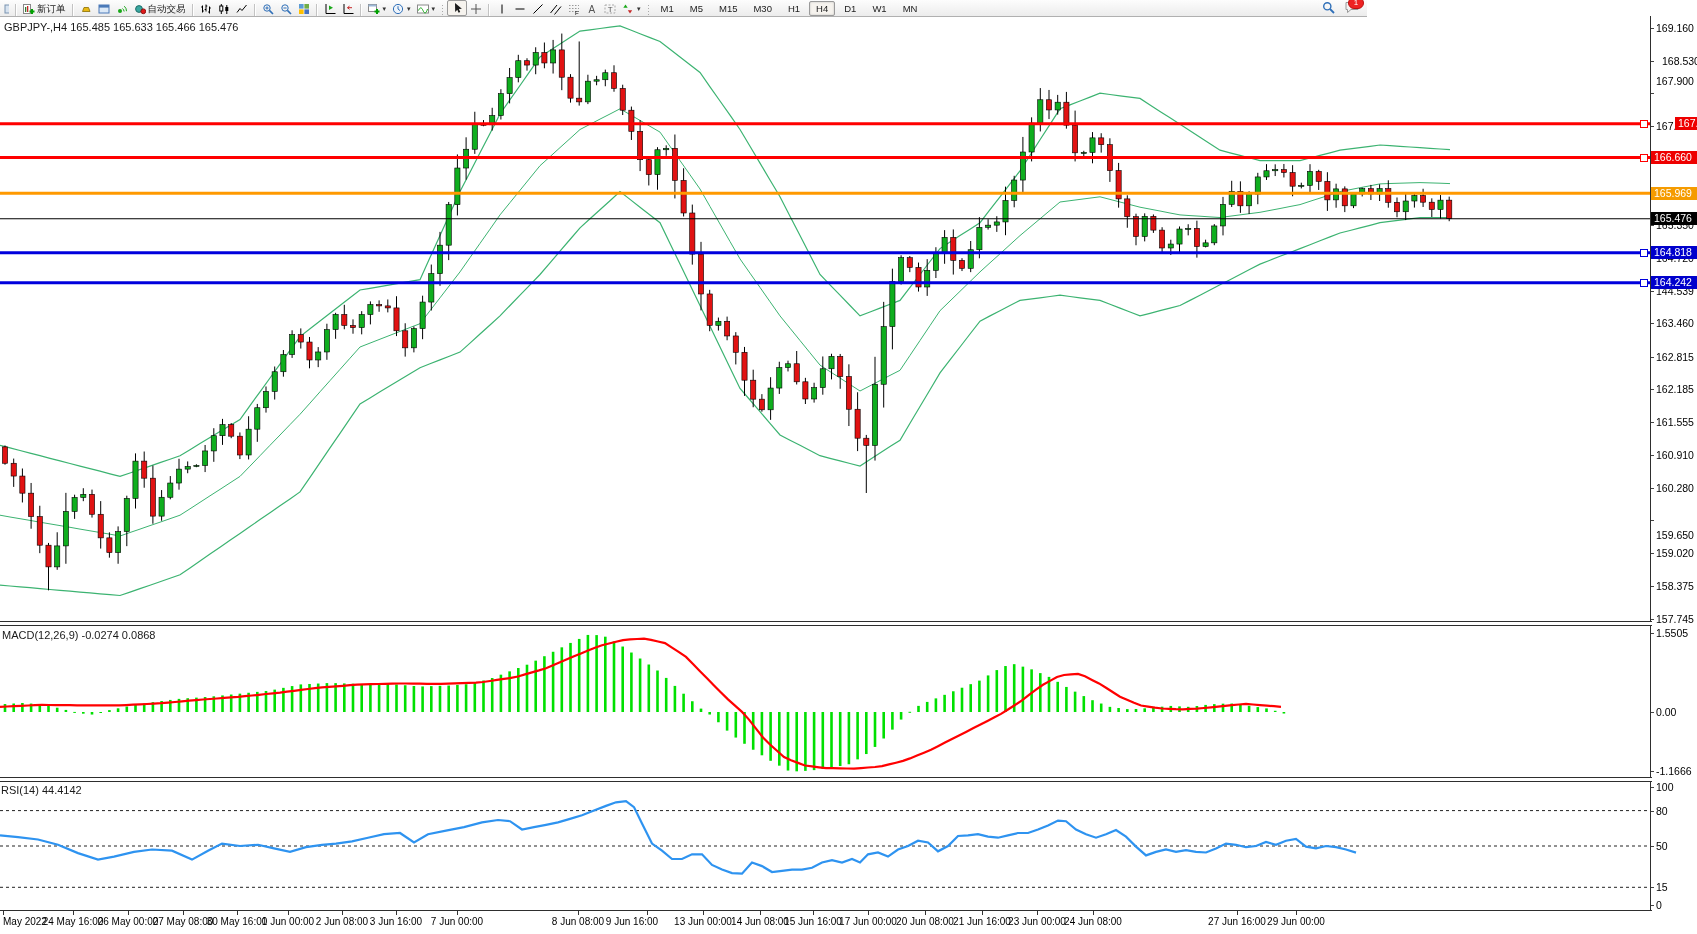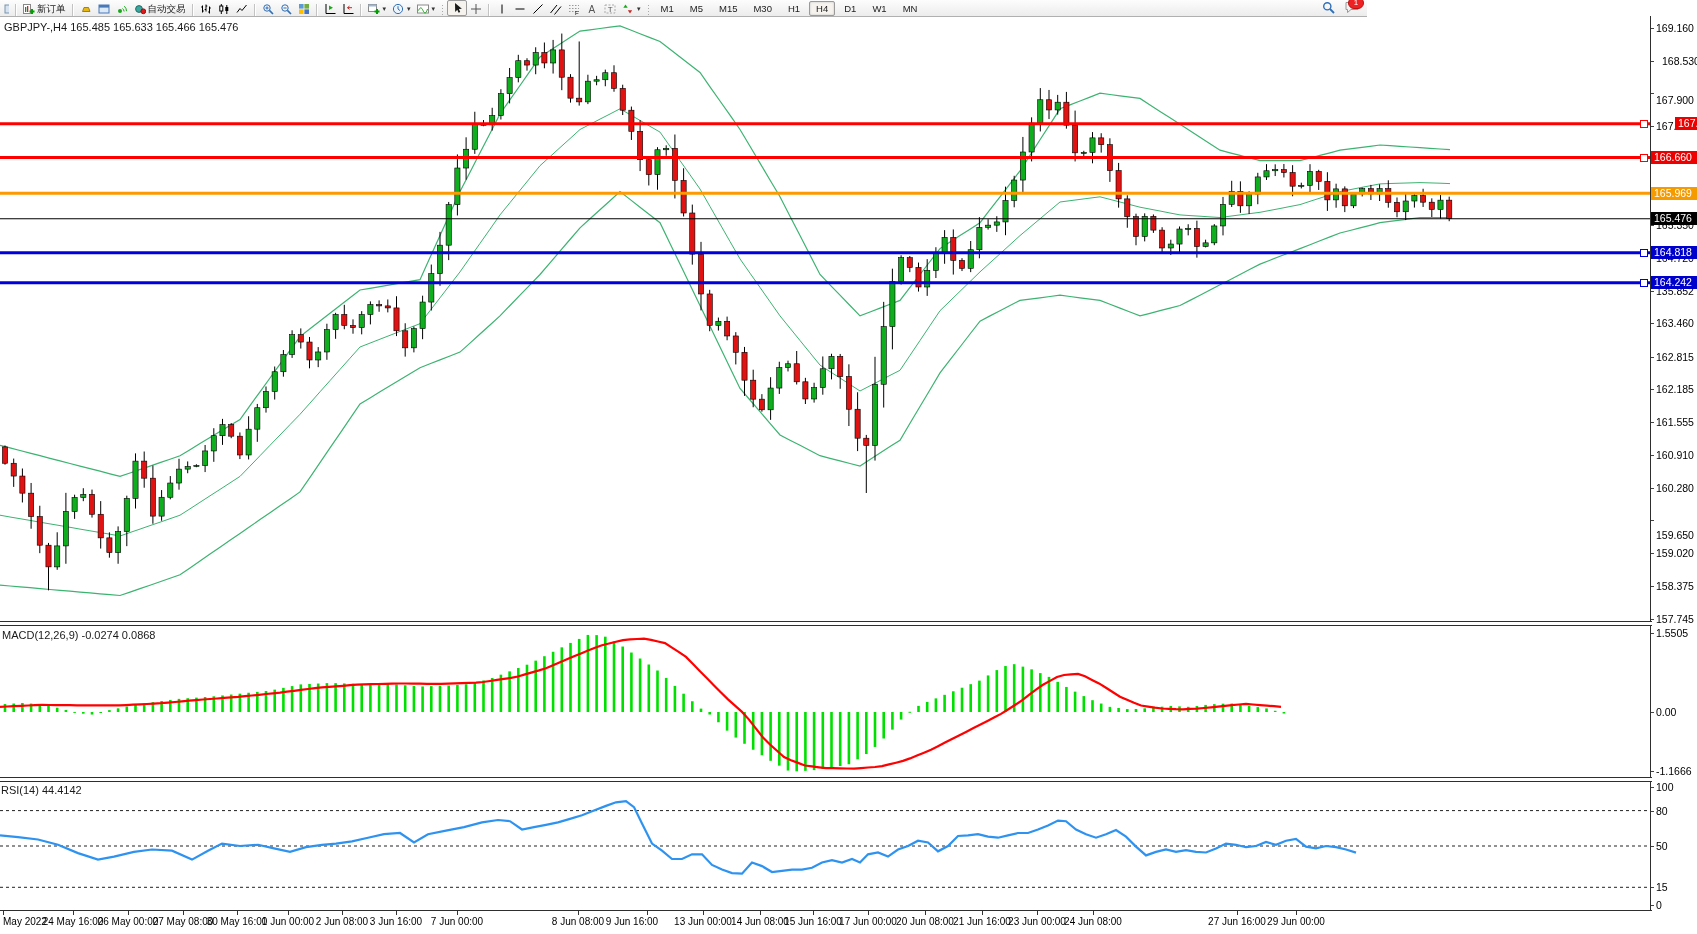--- a/index.html
+++ b/index.html
@@ -820,33 +820,33 @@
   <div class="divider" style="top:777px;"></div>
   <div id="vaxis-line"></div>
   <div id="bottom-line"></div>
 
   <div id="yaxis">
       <div class="y-dash" style="top: 28px;"></div>
       <div class="y-tick" style="top: 22px;">169.160</div>
       <div class="y-dash" style="top: 60.6214px;"></div>
       <div class="y-tick" style="top: 54.6214px; margin-left: 6px;">168.530</div>
       <div class="y-dash" style="top: 93.2428px;"></div>
-      <div class="y-tick" style="top: 94px;">167.900</div>
+      <div class="y-tick" style="top: 75px;">167.900</div>
       <div class="y-dash" style="top: 125.864px;"></div>
       <div class="y-tick" style="top: 119.864px;">167.270</div>
       <div class="y-dash" style="top: 158.486px;"></div>
       <div class="y-tick" style="top: 152.486px;">166.640</div>
       <div class="y-dash" style="top: 191.884px;"></div>
       <div class="y-tick" style="top: 185.884px;">165.995</div>
       <div class="y-dash" style="top: 225.282px;"></div>
       <div class="y-tick" style="top: 219.282px;">165.350</div>
       <div class="y-dash" style="top: 257.903px;"></div>
       <div class="y-tick" style="top: 251.903px;">164.720</div>
       <div class="y-dash" style="top: 290.525px;"></div>
-      <div class="y-tick" style="top: 284.525px;">135.852</div>
+      <div class="y-tick" style="top: 284.525px;">144.539</div>
       <div class="y-dash" style="top: 323.146px;"></div>
       <div class="y-tick" style="top: 317.146px;">163.460</div>
       <div class="y-dash" style="top: 356.544px;"></div>
       <div class="y-tick" style="top: 350.544px;">162.815</div>
       <div class="y-dash" style="top: 389.165px;"></div>
       <div class="y-tick" style="top: 383.165px;">162.185</div>
       <div class="y-dash" style="top: 421.787px;"></div>
       <div class="y-tick" style="top: 415.787px;">161.555</div>
       <div class="y-dash" style="top: 455.185px;"></div>
       <div class="y-tick" style="top: 449.185px;">160.910</div>

